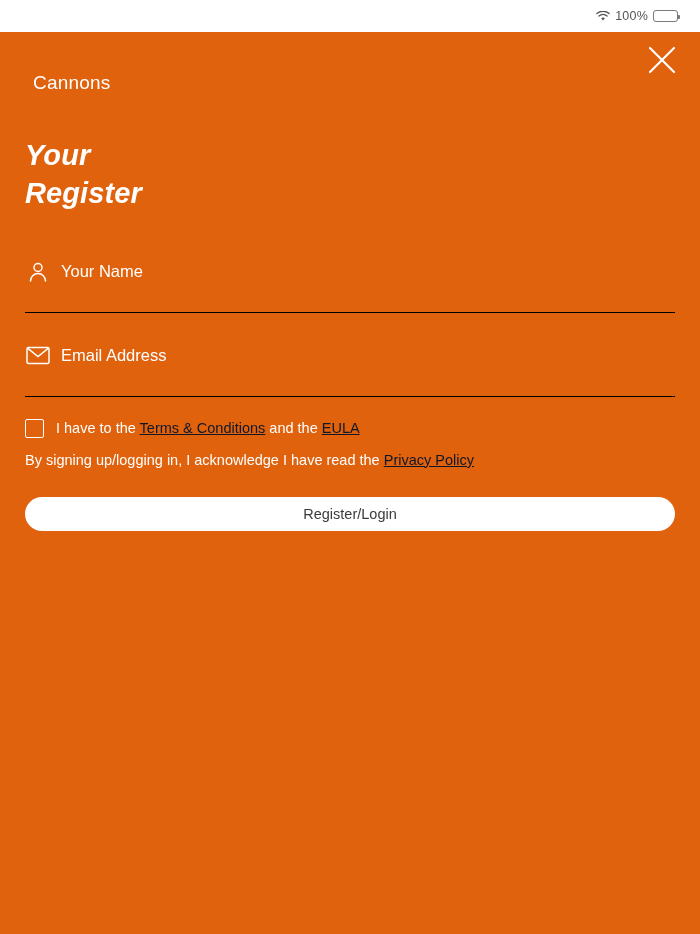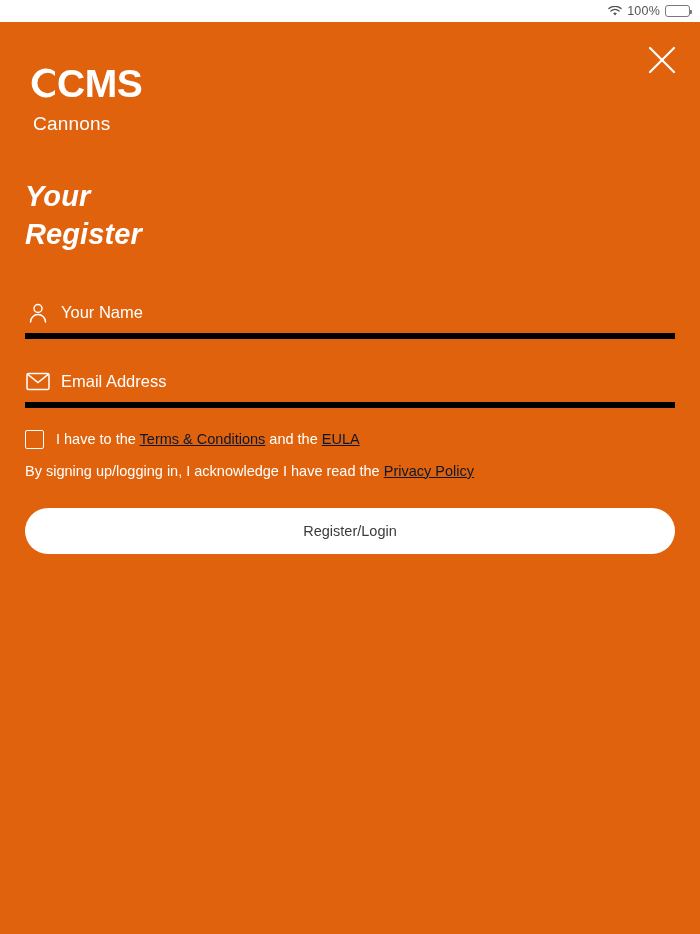--- a/index.html
+++ b/index.html
@@ -11,27 +11,27 @@
     height: 934px;
     background: #e0620d;
     font-family: "Liberation Sans", sans-serif;
     overflow: hidden;
     position: relative;
     color: #ffffff;
   }
 
   
   .status-bar {
-    height: 22px;
+    height: 32px;
     width: 100%;
     background: #ffffff;
     display: flex;
     align-items: center;
     justify-content: flex-end;
-    padding-right: 10px;
+    padding-right: 22px;
     box-sizing: border-box;
     color: #4a4a4a;
     font-size: 12px;
   }
   .status-right {
     display: flex;
     align-items: center;
     gap: 5px;
   }
   .wifi-icon {
@@ -124,22 +124,22 @@
     font-weight: bold;
     line-height: 1.32;
     letter-spacing: 0.1px;
     font-style: italic;
   }
 
   
   .field {
     margin-top: 30px;
     display: flex;
-    border-bottom: 6px solid #000000;
-    padding-bottom: 7px;
+    border-bottom: 1px solid #000000;
+    padding-bottom: 27px;
   }
   .field-icon {
     width: 26px;
     height: 26px;
     margin-right: 10px;
     display: flex;
     align-items: center;
     justify-content: center;
     flex: 0 0 auto;
   }
@@ -188,21 +188,21 @@
   .ack-line {
     font-size: 14.5px;
     margin-top: 13px;
     line-height: 1.3;
   }
   #offers-row { margin-top: 14px; }
 
   
   .submit-btn {
     margin-top: 28px;
-    height: 46px;
+    height: 34px;
     width: 100%;
     background: #ffffff;
     border: none;
     border-radius: 23px;
     color: #3b3b3b;
     font-size: 14.5px;
     font-family: "Liberation Sans", sans-serif;
     cursor: pointer;
     display: flex;
     align-items: center;
@@ -231,28 +231,20 @@
 <div class="close-btn">
   <svg width="40" height="40" viewBox="0 0 40 40">
     <line x1="8" y1="8" x2="32" y2="32" stroke="#ffffff" stroke-width="2.2" stroke-linecap="round"></line>
     <line x1="32" y1="8" x2="8" y2="32" stroke="#ffffff" stroke-width="2.2" stroke-linecap="round"></line>
   </svg>
 </div>
 
 <div class="content">
 
   <div class="brand">
-    <div class="logo-row">
-      <span class="logo-c">
-        <svg width="34" height="34" viewBox="0 0 34 34">
-          <path d="M30 5.5 A14.5 14.5 0 1 0 30 28.5 L30 24 A10.2 10.2 0 1 1 30 10 Z" fill="#ffffff"></path>
-        </svg>
-      </span>
-      <span class="logo-text">CMS</span>
-    </div>
     <div class="brand-sub">Cannons</div>
   </div>
 
   <div class="title">
     <div>Your</div>
     <div>Register</div>
   </div>
 
   <div class="field" id="name-field">
     <span class="field-icon">

